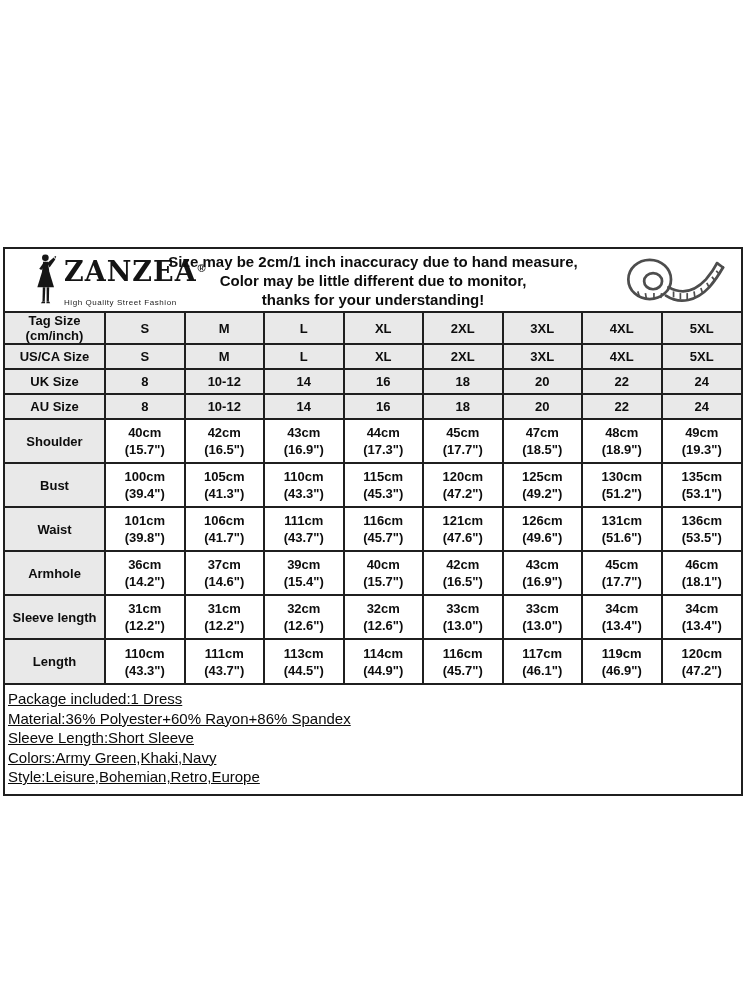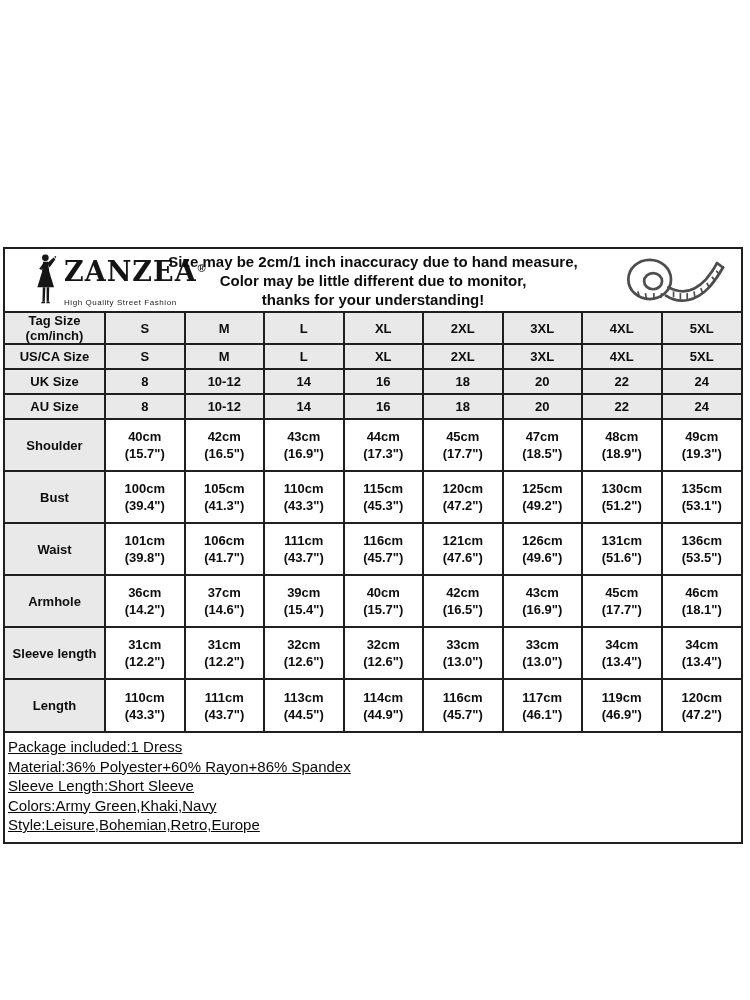--- a/index.html
+++ b/index.html
@@ -63,21 +63,21 @@
     padding:0;
   }
   tr:first-child>*{border-top:none;}
   tr:last-child>*{border-bottom:none;}
   tr>*:first-child{border-left:none;}
   tr>*:last-child{border-right:none;}
   tr.size-row>th, tr.size-row>td{background:var(--gray);height:25px;}
   tr.header-row>th, tr.header-row>td{background:var(--gray);height:30px;}
   tr.header-row div, tr.measure-row div{line-height:15px;}
   tr.measure-row>th{background:var(--gray);}
-  tr.measure-row>td{background:#fff;height:52px;text-align:center;}
+  tr.measure-row>td{background:#fff;height:44px;text-align:center;}
   tr.measure-row td div{line-height:17px;}
   
   .details{
     border-top:2px solid var(--bd);
     padding:4px 4px 7px 3px;
     font-size:15px;line-height:19.5px;font-weight:normal;color:#0a0a0a;text-decoration:underline;
   }
 </style>
 </head>
 <body>

